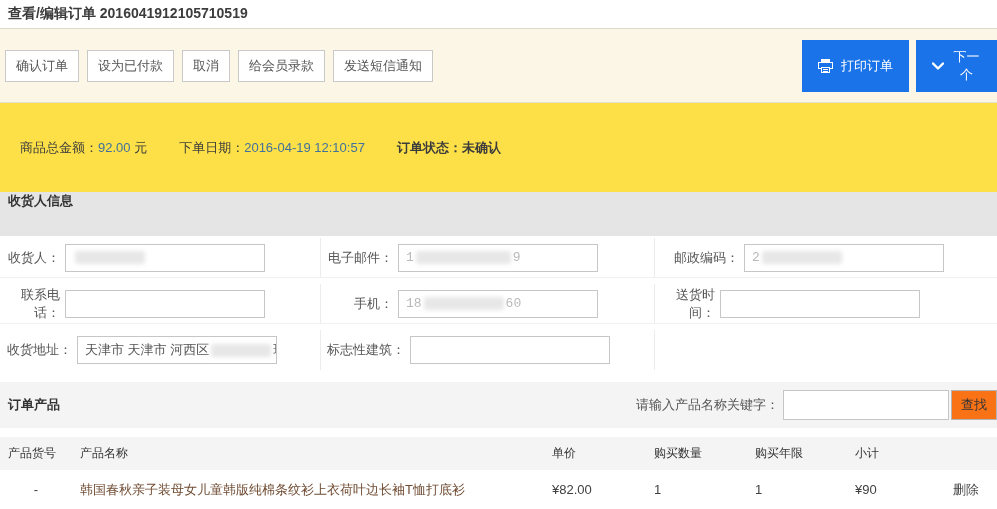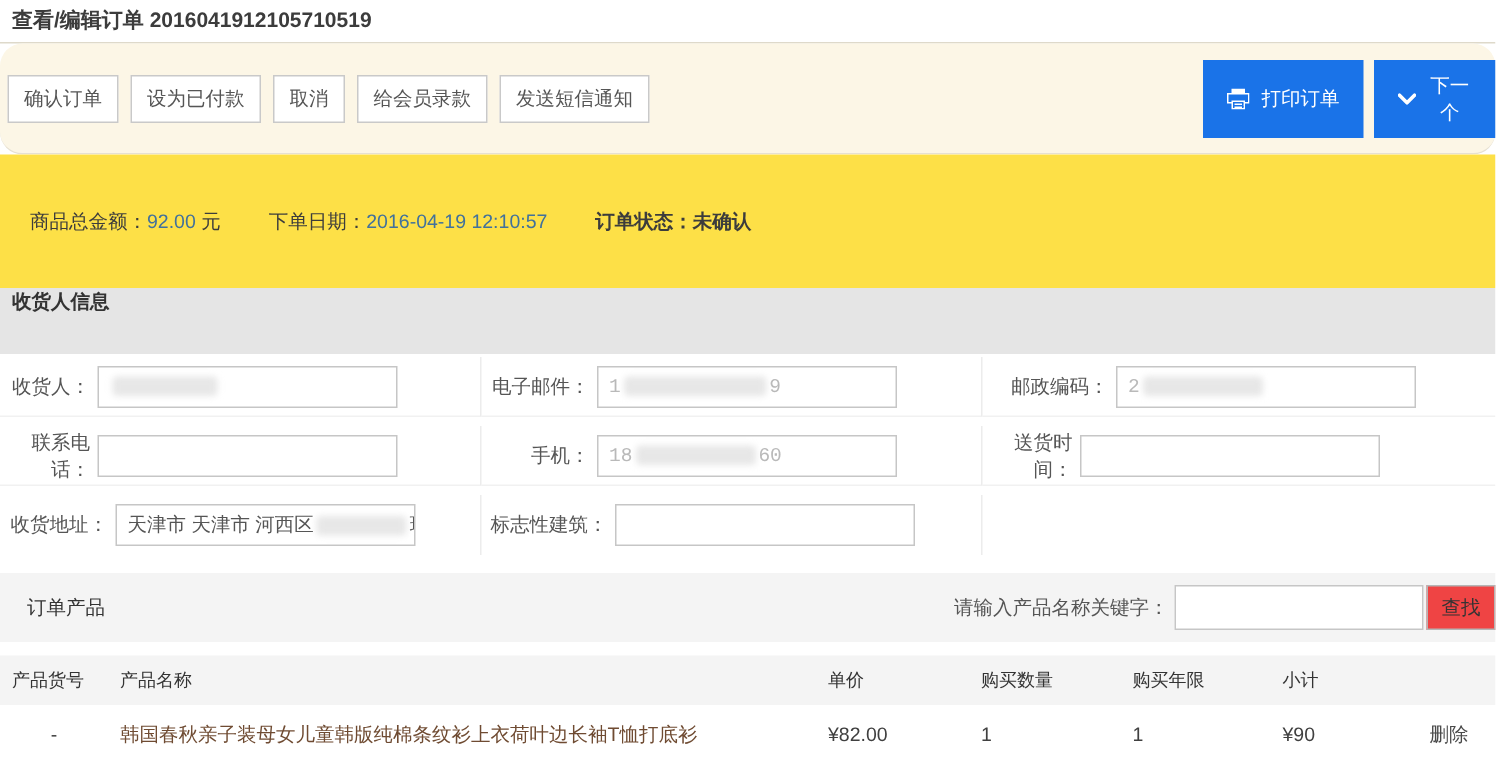--- a/index.html
+++ b/index.html
@@ -22,21 +22,20 @@
     font-size: 14px; font-weight: bold; color: #3c3c3c;
   }
 
   
   .toolbar {
     height: 74px;
     background: #fcf6e6;
     border-bottom: 1px solid #e6e0d2;
     display: flex; align-items: center;
     padding-left: 5px;
-    border-radius: 15px;
   }
   .btn-plain {
     background: #fff;
     border: 1px solid #c9c9c9;
     color: #555;
     font-size: 13px;
     font-family: inherit;
     padding: 6px 10px;
     margin-right: 8px;
     cursor: pointer;
@@ -120,34 +119,34 @@
 
   
   .gap6 { height: 6px; background: #fff; }
   .gap9 { height: 9px; background: #fff; }
   .products-bar {
     background: #f4f4f4;
     height: 46px;
     display: flex; align-items: center;
     padding-left: 8px;
   }
-  .products-title { font-size: 13px; font-weight: normal; color: #333; margin-left: 10px; }
+  .products-title { font-size: 13px; font-weight: bold; color: #333; }
   .search-group { margin-left: auto; display: flex; align-items: center; }
   .search-label { font-size: 13px; color: #555; margin-right: 4px; }
   .search-input {
     width: 166px; height: 30px;
     border: 1px solid #c6c6c6;
     background: #fff;
     font-size: 13px; font-family: inherit;
     padding: 0 6px;
   }
   .btn-search {
     height: 30px;
     margin-left: 2px;
-    background: #ef4444;
+    background: #f97316;
     border: 1px solid #b5b5b5;
     color: #333;
     font-size: 13px; font-family: Liberation Mono, monospace;
     padding: 0 9px;
     cursor: pointer;
   }
 
   
   .trow { display: flex; align-items: center; }
   .table-header { background: #f4f4f4; height: 33px; font-size: 12px; color: #333; }

